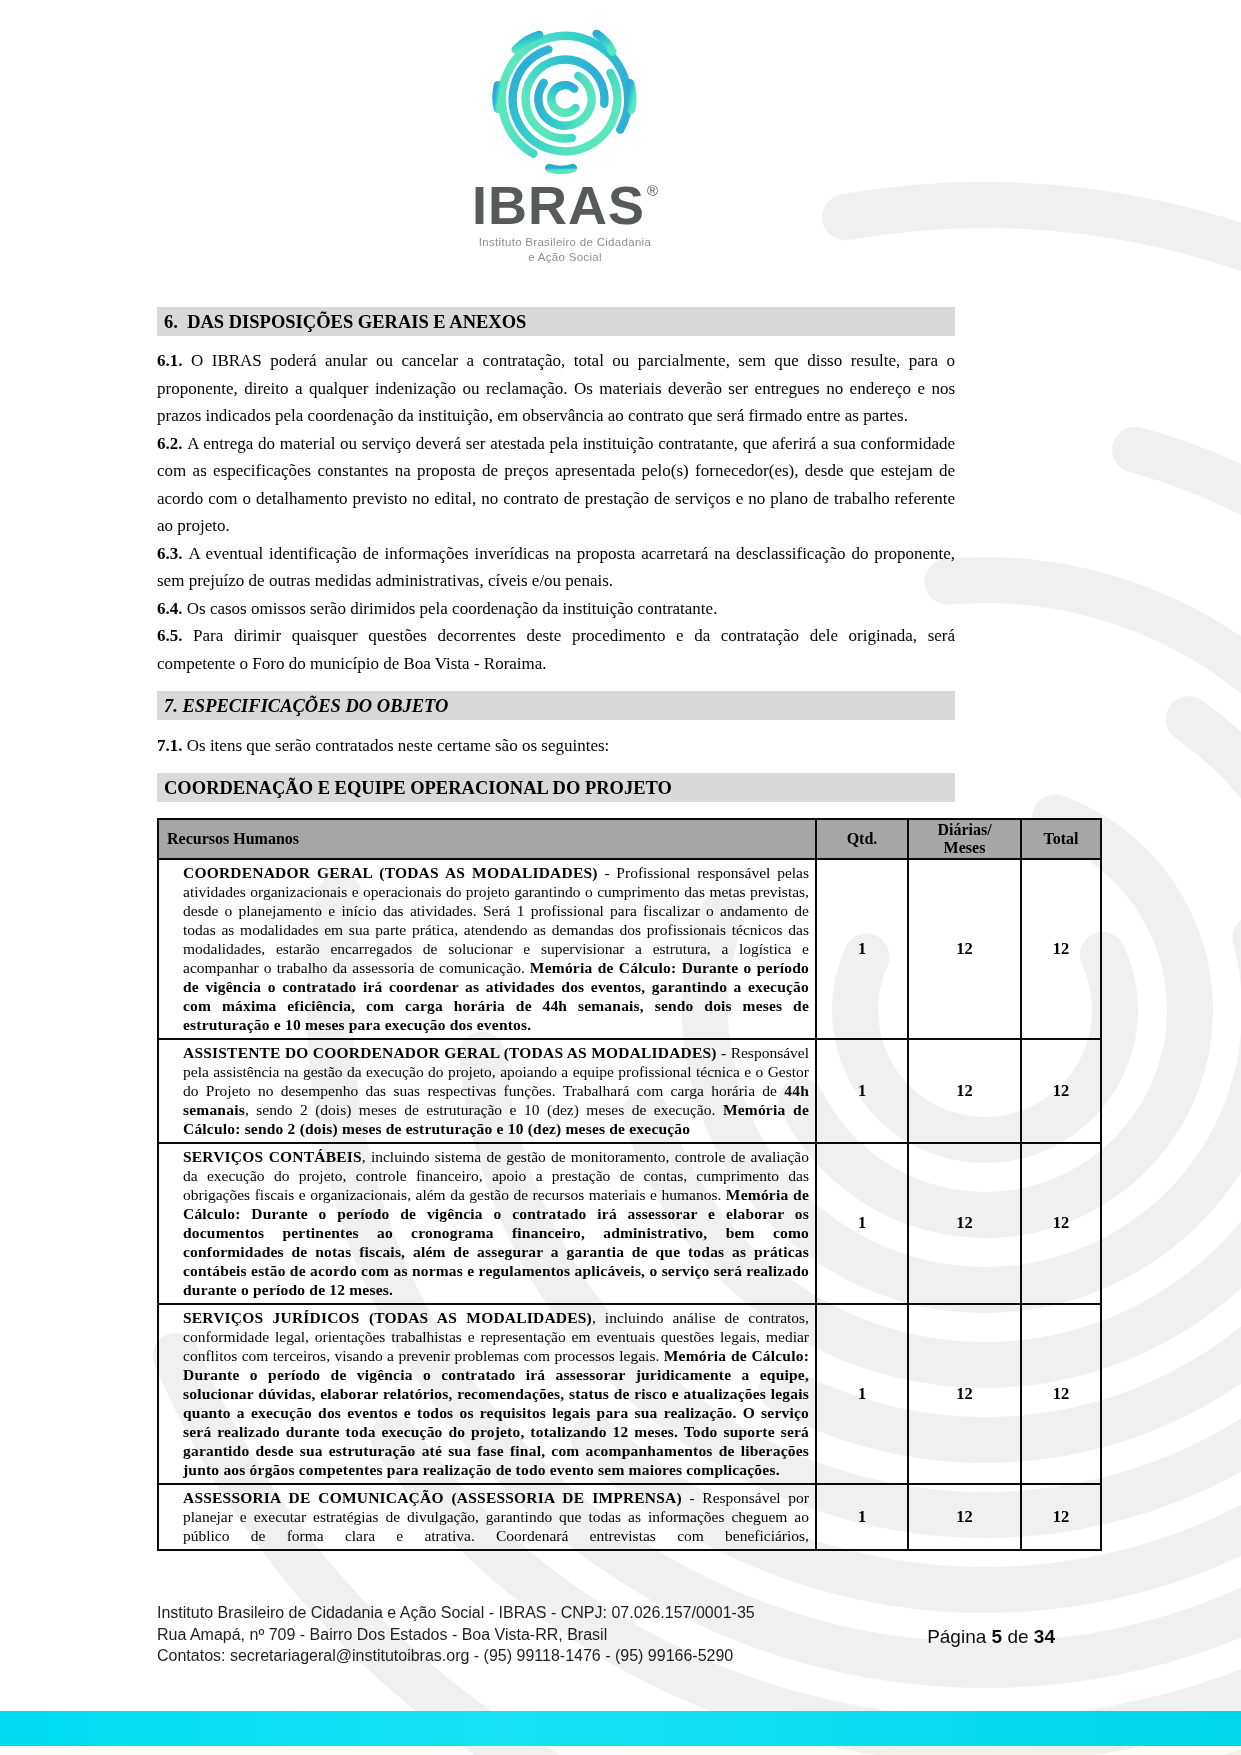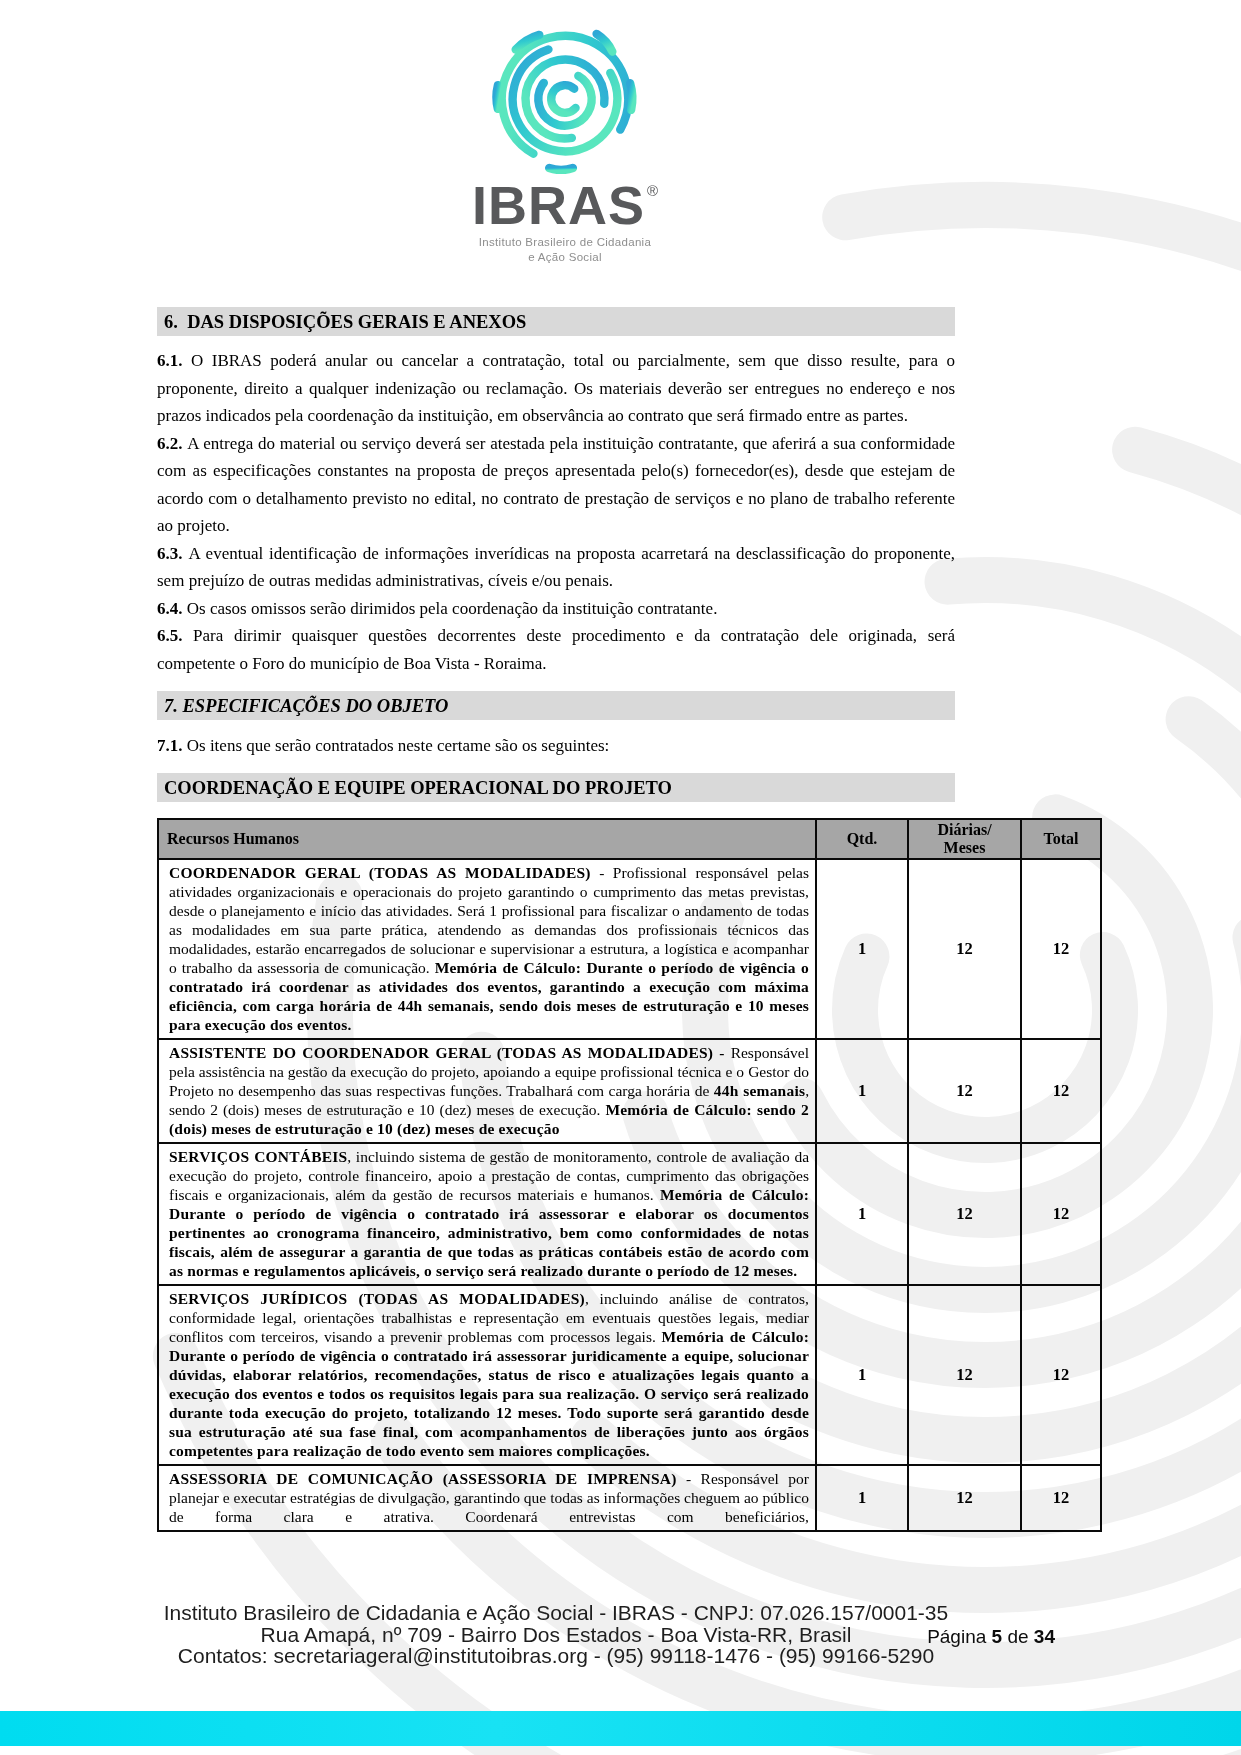--- a/index.html
+++ b/index.html
@@ -27,27 +27,27 @@
   .intro{width:798px;margin-top:12px;font-size:17px;line-height:27.5px;}
   #coordbar{margin-top:13px;}
   
   .spec-table{margin-top:16px;border-collapse:collapse;width:923px;table-layout:fixed;background:transparent;}
   .spec-table th,.spec-table td{border:2px solid #0a0a0a;vertical-align:middle;}
   .spec-table th{background:#a6a6a6;font-size:16px;height:40px;white-space:pre-line;line-height:18px;font-weight:bold;}
   th.col-rh{text-align:left;padding-left:8px;width:658px;}
   th.col-qtd{width:92px;text-align:center;}
   th.col-diarias{width:113px;text-align:center;}
   th.col-total{width:80px;text-align:center;}
-  td.desc{padding:3px 6px 4px 10px;font-size:15.5px;line-height:19px;text-align:justify;}
+  td.desc{padding:3px 6px 4px 24px;font-size:15.5px;line-height:19px;text-align:justify;}
   td.desc b{letter-spacing:.2px;}
   td.desc.clip{text-align-last:justify;}
   td.num{text-align:center;font-weight:bold;font-size:16.5px;}
   
   .footer{position:absolute;left:0;top:1602px;width:1241px;z-index:1;font-family:"Liberation Sans",sans-serif;}
-  .footer-lines{position:absolute;left:157px;width:798px;text-align:center;font-size:21px;line-height:21.5px;color:#1e1e1e;}
+  .footer-lines{position:absolute;left:157px;width:798px;font-size:16px;line-height:21.5px;color:#1e1e1e;}
   .page-num{position:absolute;right:186px;top:24px;font-size:19px;color:#0d0d0d;}
   .accent-bar{position:absolute;left:0;bottom:9px;width:1241px;height:35px;z-index:1;
               background:linear-gradient(90deg,#00dcf0 0%,#18e2f4 40%,#00d6ea 100%);}
 </style>
 </head>
 <body>
 
 <div class="page">
 
   <svg class="watermark" width="1241" height="1755" viewBox="0 0 1241 1755">

